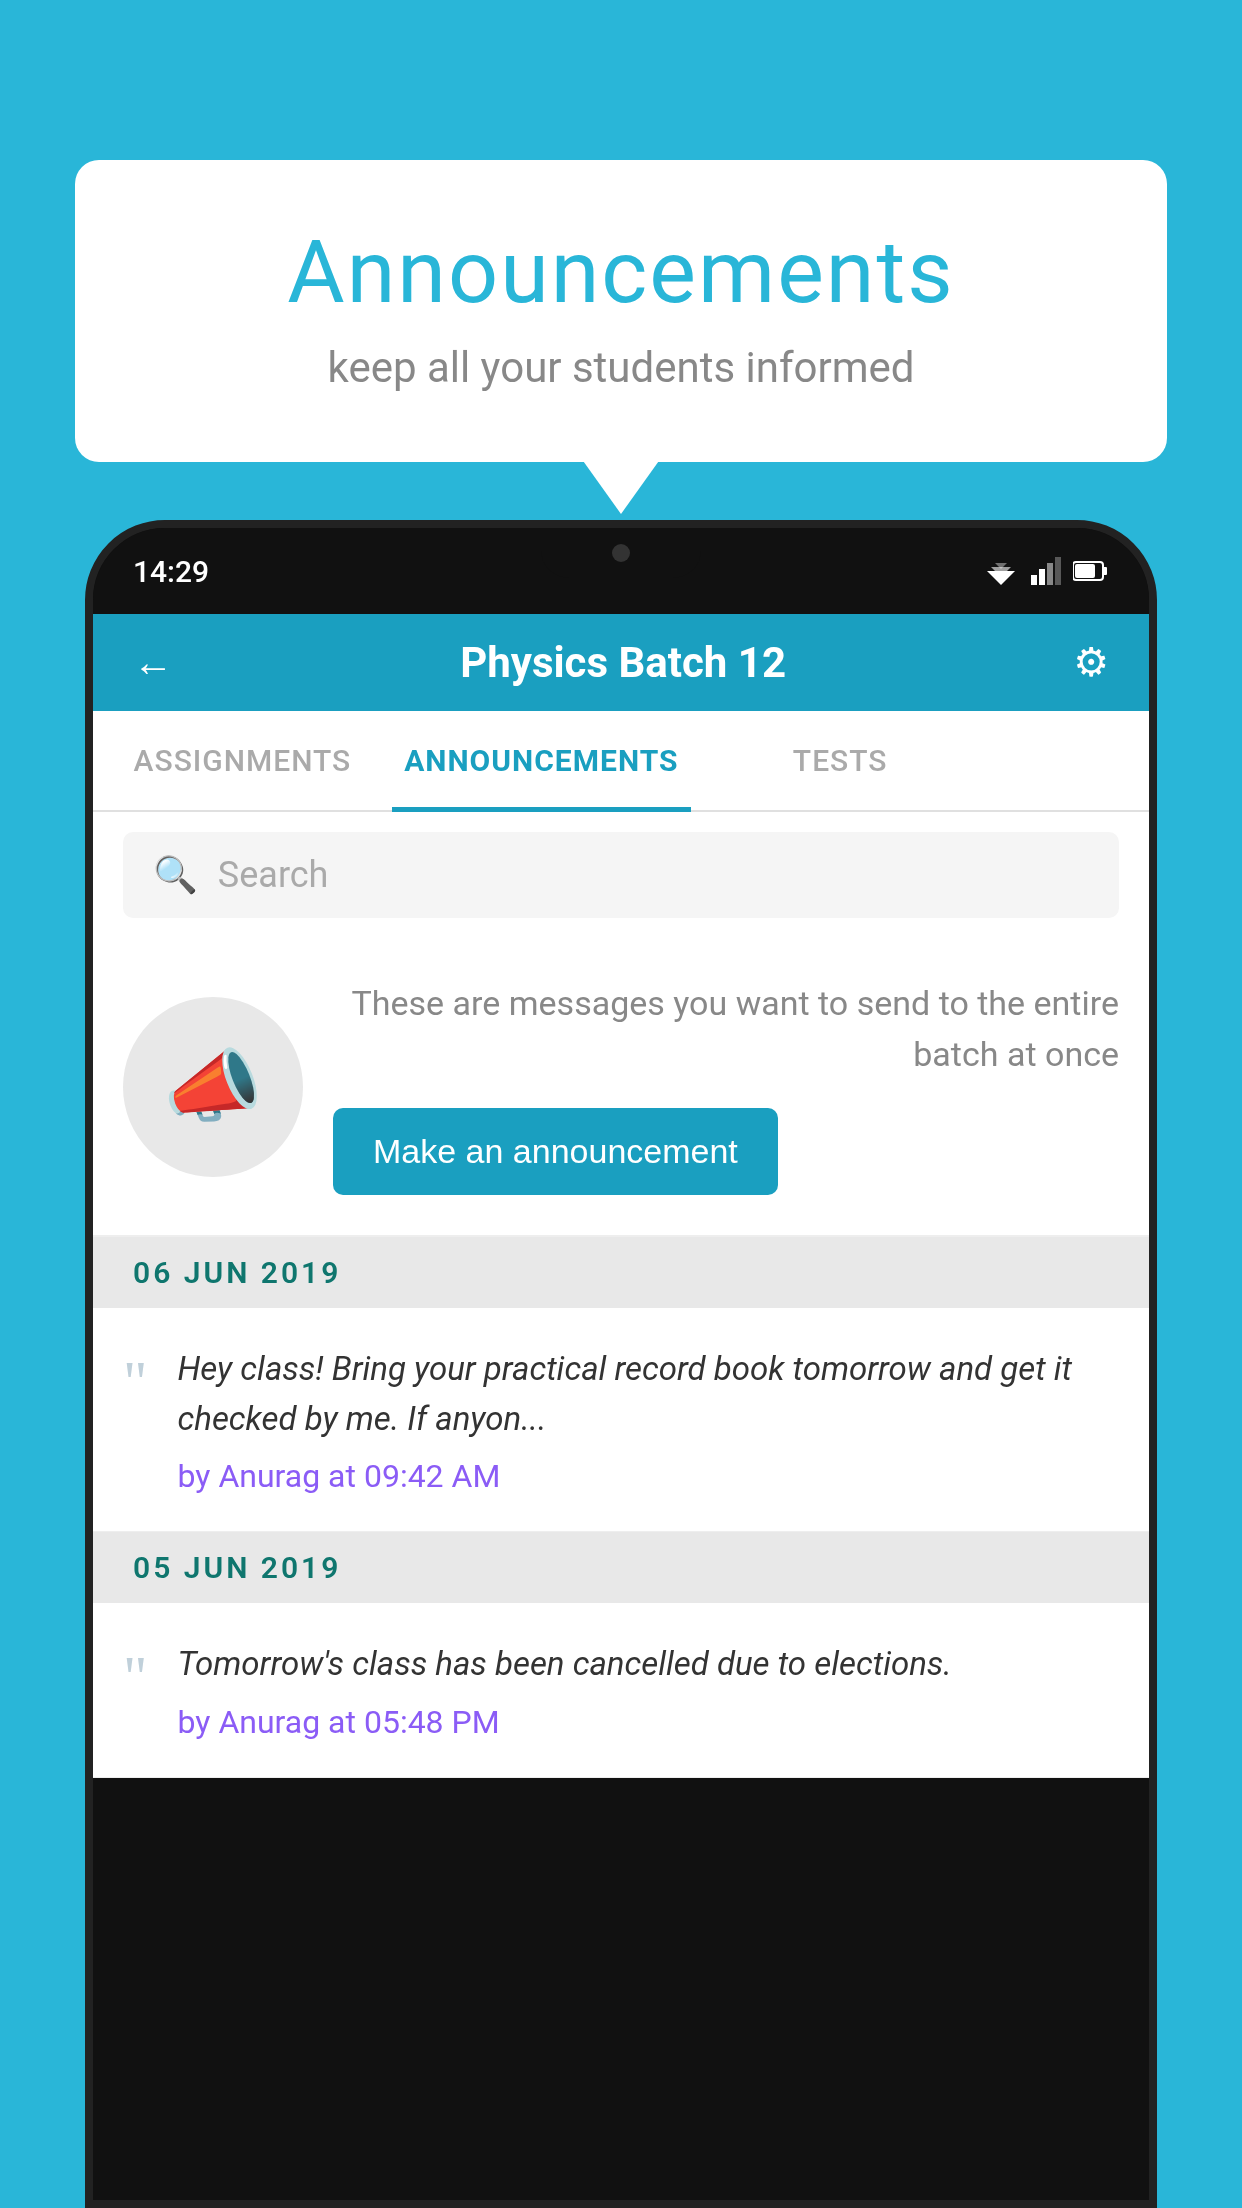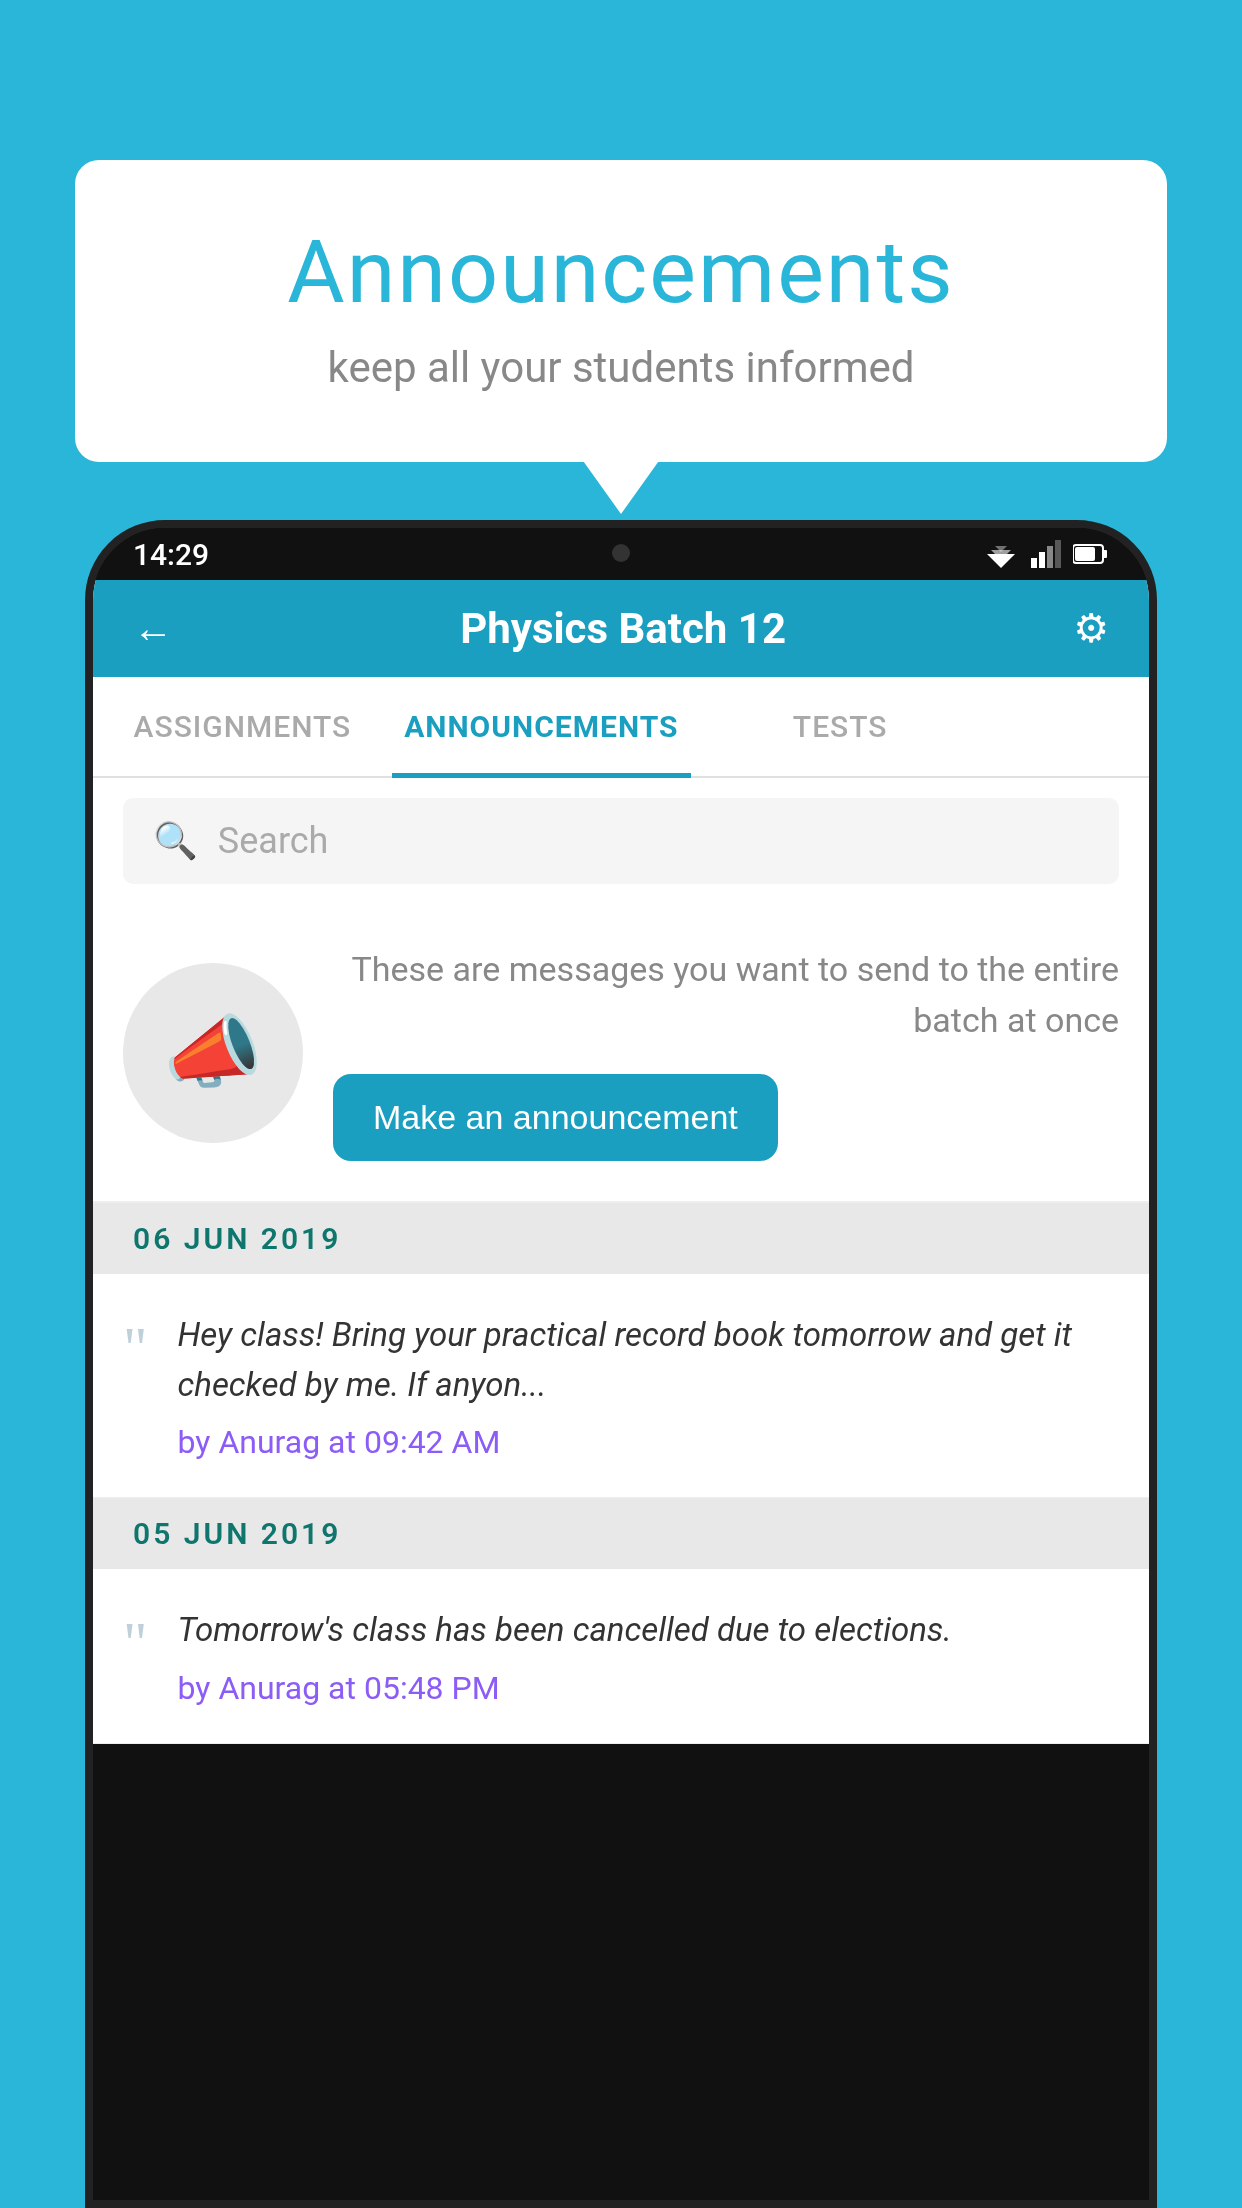--- a/index.html
+++ b/index.html
@@ -65,21 +65,21 @@
       bottom: 0;
       background: #111;
       border-radius: 80px 80px 0 0;
       overflow: hidden;
       border: 8px solid #222;
     }
 
     
     .notch-bar {
       background: #111;
-      height: 52px;
+      height: 86px;
       display: flex;
       align-items: center;
       justify-content: space-between;
       padding: 0 40px;
       position: relative;
     }
 
     .notch {
       position: absolute;
       top: 0;
@@ -253,21 +253,21 @@
       font-size: 34px;
       line-height: 1.5;
       margin-bottom: 28px;
       text-align: right;
     }
 
     .make-announcement-btn {
       background: #1a9fc0;
       color: white;
       border: none;
-      border-radius: 18px;
+      border-radius: 10px;
       padding: 24px 40px;
       font-size: 34px;
       font-weight: 500;
       cursor: pointer;
     }
 
     
     .date-separator {
       background: #e8e8e8;
       padding: 18px 40px;

